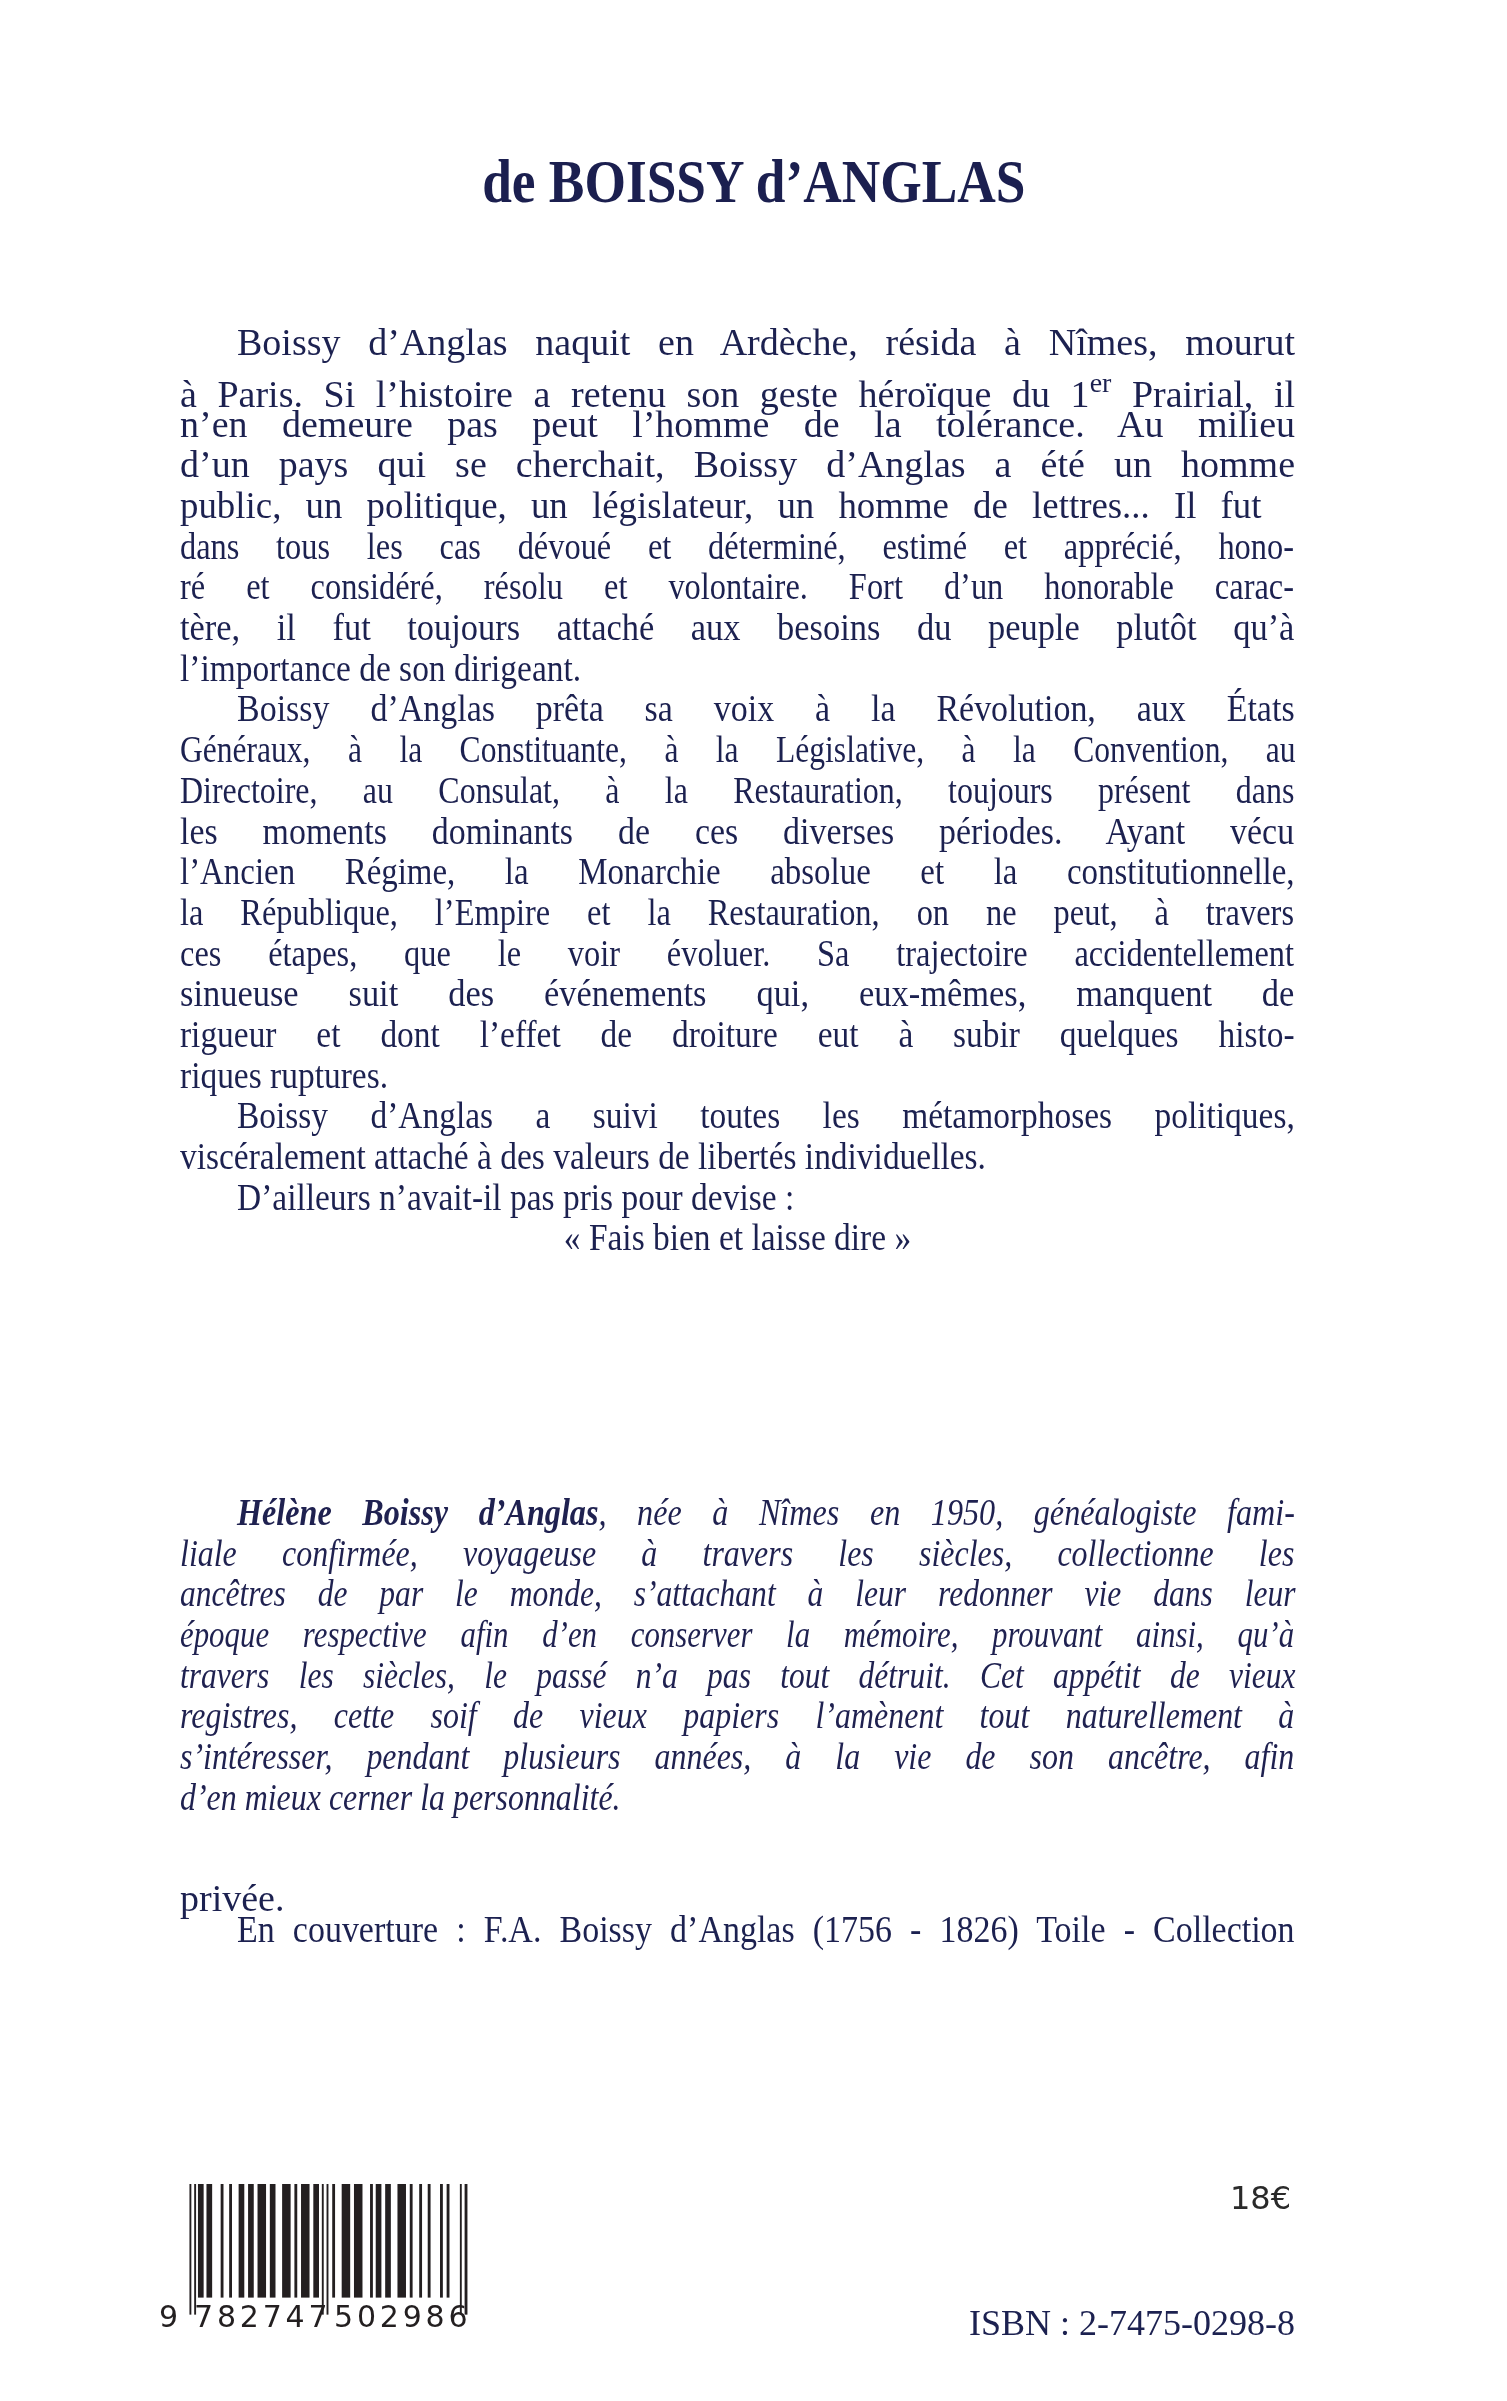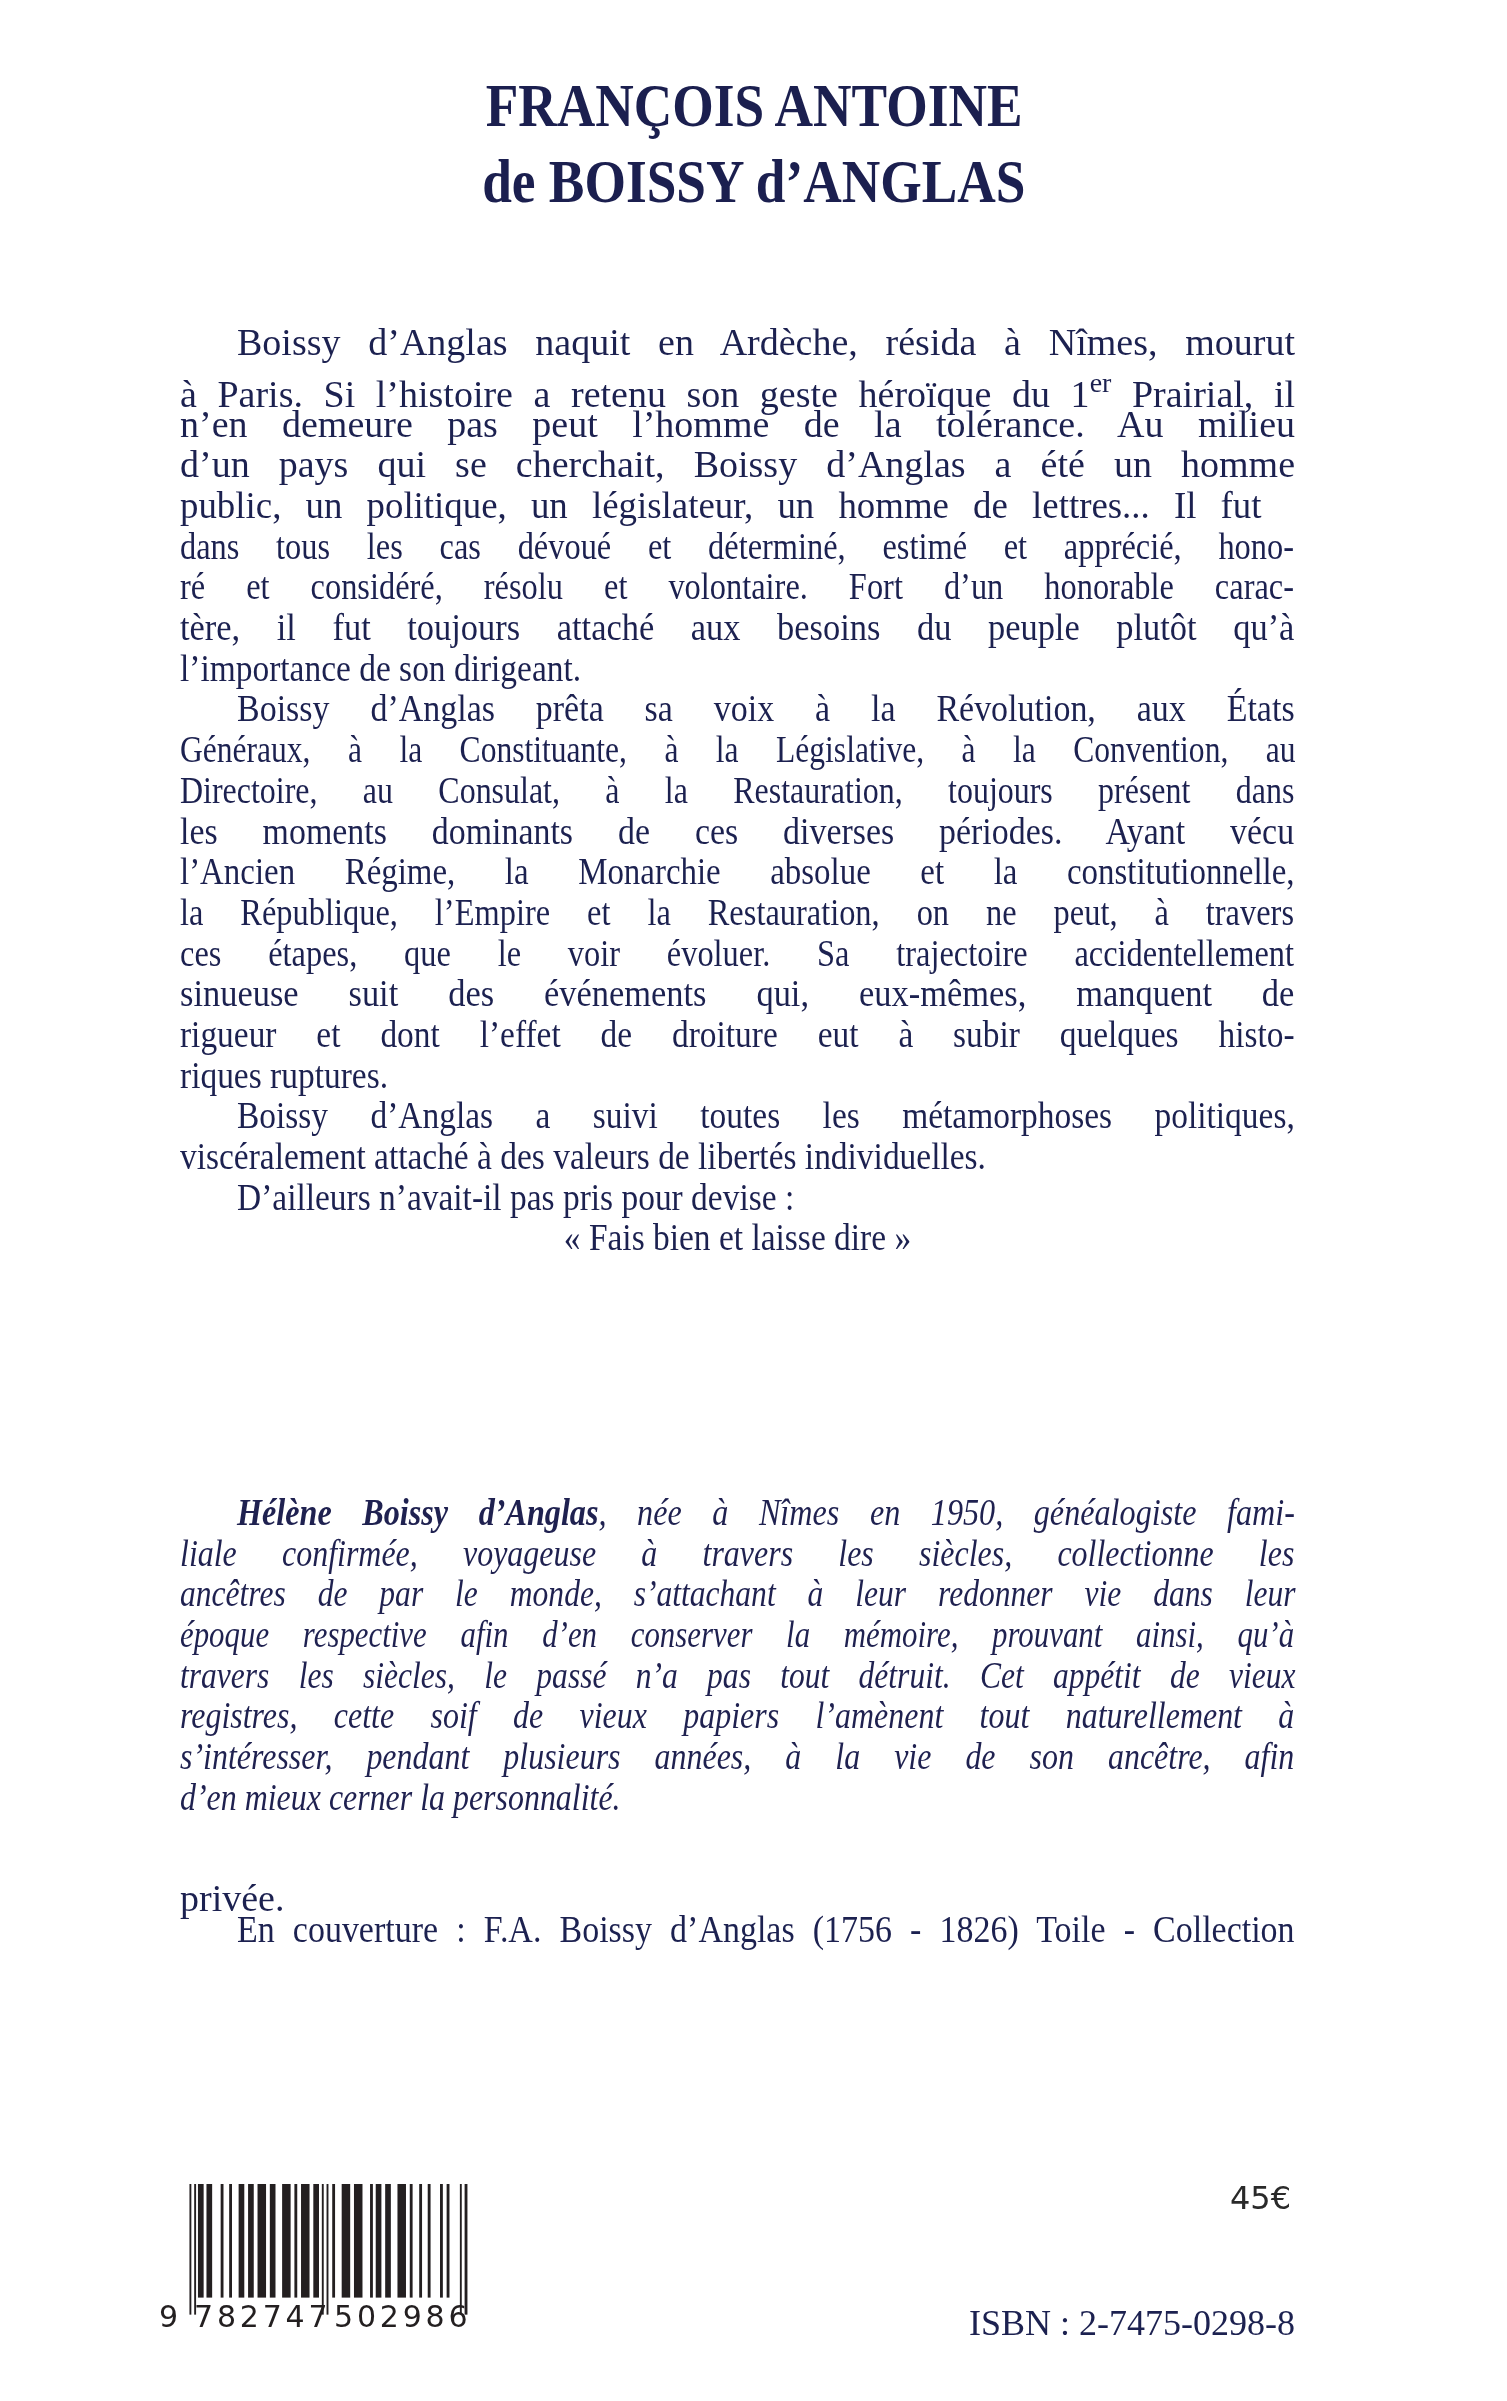--- a/index.html
+++ b/index.html
@@ -47,21 +47,20 @@
   .isbn {
     position: absolute; left: 937px; top: 2290px; width: 358px; text-align: right;
     font-family: "Liberation Serif", "DejaVu Serif", serif; font-size: 36px; color: #1c2150; white-space: nowrap; margin-top: 12px;
   }
 </style>
 </head>
 <body>
 
 <div class="page">
 
-  <div class="title" style="top:74px"><span>FRANÇOIS ANTOINE</span></div>
   <div class="title" style="top:150px"><span>de BOISSY d’ANGLAS</span></div>
 
   <div>
     <div class="line indent" style="top:314px">
         <span class="in">Boissy d’Anglas naquit en Ardèche, résida à Nîmes, mourut</span>
       </div>
     <div class="line" style="top:355px">
         <span class="in"><span>à Paris. Si l’histoire a retenu son geste héroïque du 1</span><sup class="sup">er</sup><span> Prairial, il</span></span>
       </div>
     <div class="line" style="top:396px">
@@ -205,17 +204,17 @@
       <rect x="275" y="0" width="3" height="120"></rect>
         <rect x="282" y="0" width="3" height="120"></rect>
       <rect x="296" y="0" width="2" height="138"></rect>
         <rect x="301" y="0" width="3" height="138"></rect>
     </g>
   </svg>
   <div class="barcode-digits" style="left:159px">9</div>
   <div class="barcode-digits" style="left:194px">782747</div>
   <div class="barcode-digits" style="left:334px">502986</div>
 
-  <div class="price">45€</div>
+  <div class="price">18€</div>
   <div class="isbn">ISBN : 2-7475-0298-8</div>
 
 </div>
 
 
 </body></html>

